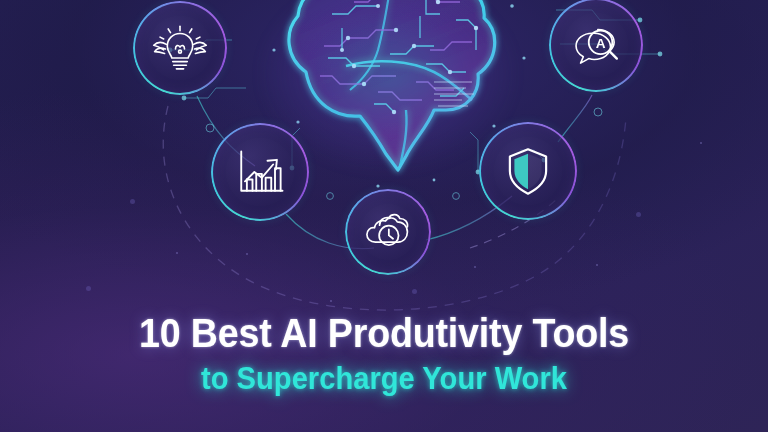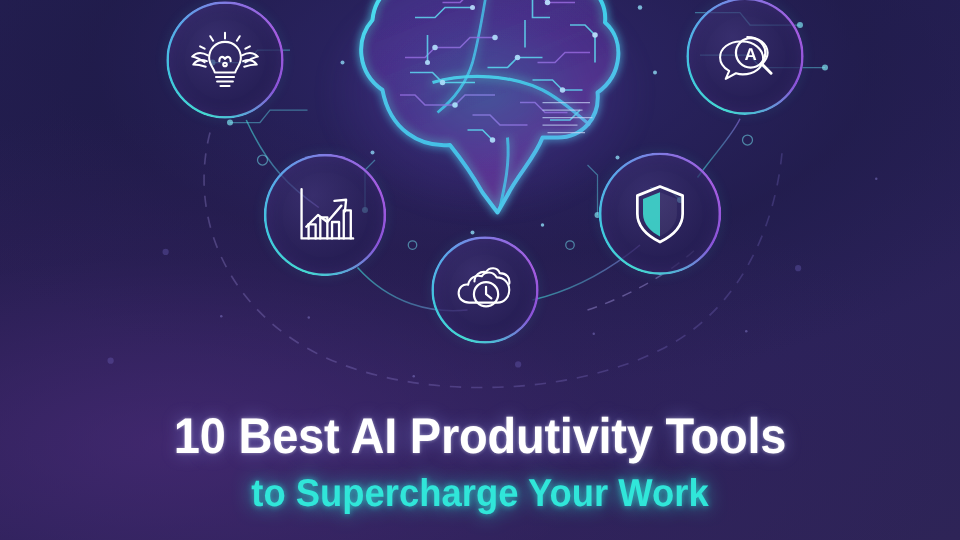--- a/index.html
+++ b/index.html
@@ -49,21 +49,21 @@
 
   
   .brain-wrap{position:absolute;left:228px;top:-46px;width:320px;height:250px;}
   .brain-glow{
     position:absolute;left:30px;top:20px;width:260px;height:200px;
     background:radial-gradient(ellipse at 50% 50%, rgba(60,210,240,0.22) 0%, rgba(110,70,200,0.14) 45%, rgba(0,0,0,0) 72%);
     filter:blur(6px);
   }
 
   
-  .titles{position:absolute;left:0;right:0;bottom:20px;text-align:center;margin-top:24px;}
+  .titles{position:absolute;left:0;right:0;bottom:36px;text-align:center;margin-top:24px;}
   .t-main{
     font-size:40px;line-height:1.06;font-weight:bold;color:#ffffff;
     letter-spacing:-0.2px;
     font-family:"Liberation Sans", sans-serif;
     text-shadow:0 0 14px rgba(150,160,255,.45), 0 0 3px rgba(255,255,255,.5);
     transform:scaleX(0.94);
   }
   .t-sub{
     margin-top:9px;
     font-size:31px;line-height:1.06;font-weight:bold;color:#30e6d9;

